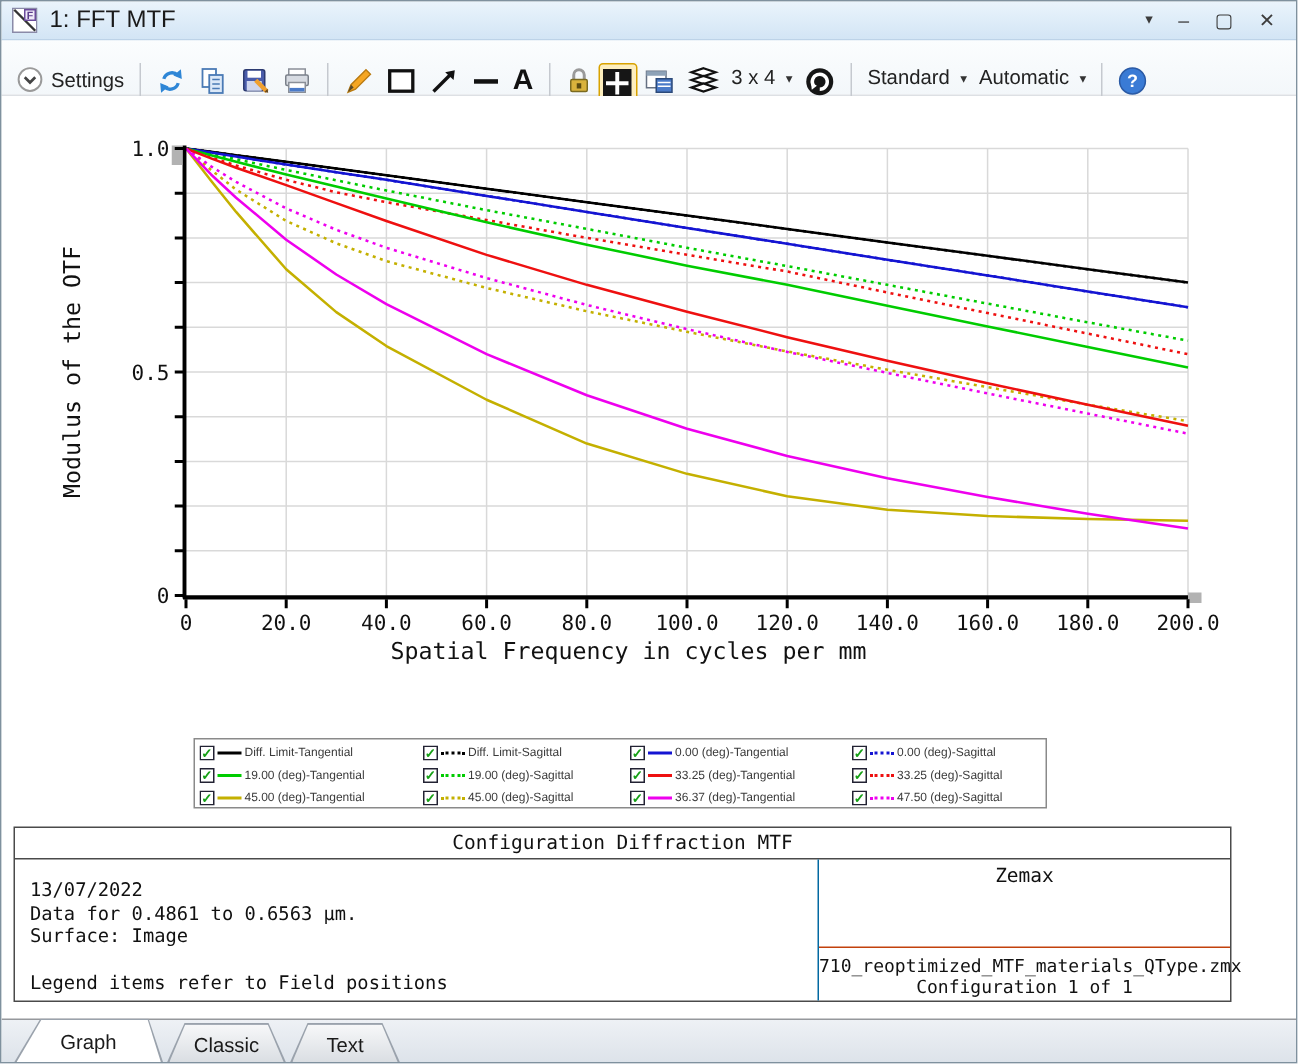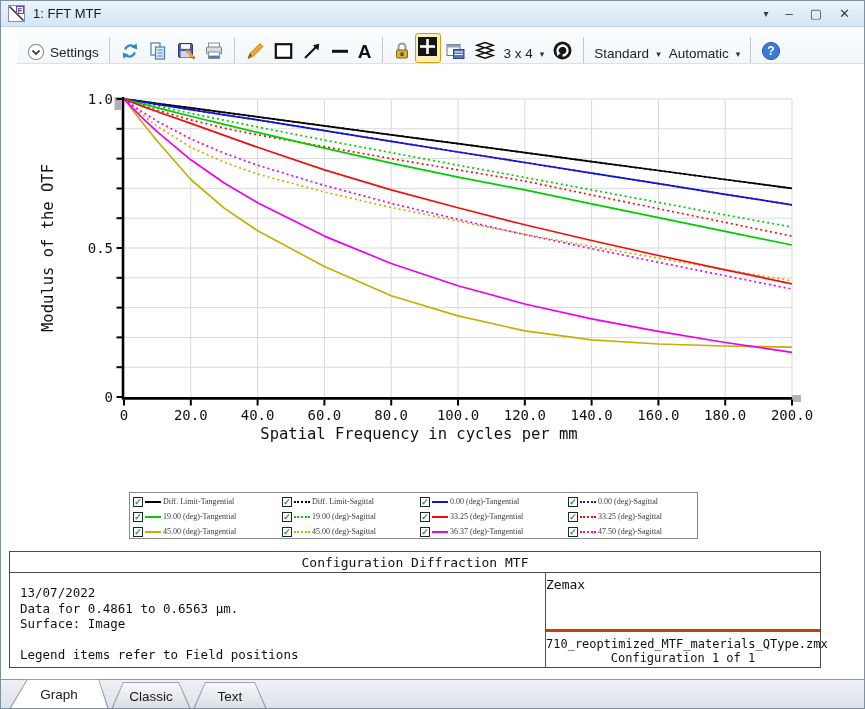--- a/index.html
+++ b/index.html
@@ -2,56 +2,56 @@
 <html><head>
 <meta charset="utf-8">
 <style>
   * { box-sizing: border-box; }
   body { margin:0; background:#cfd6dd; font-family:"Liberation Sans", sans-serif; }
   .window { position:relative; width:865px; height:709px; background:#fff; border:1px solid #7f919e; overflow:hidden; }
 
   
   .titlebar { height:26px; background:linear-gradient(#eaf4fc,#d3e5f5); border-bottom:1px solid #bdd3e8; display:flex; align-items:center; }
   .titlebar .wicon { width:17px; height:17px; margin-left:7px; }
-  .titlebar .title { margin-left:8px; font-size:13px; color:#1a1a1a; }
+  .titlebar .title { margin-left:8px; font-size:16px; color:#1a1a1a; }
   .win-controls { margin-left:auto; display:flex; align-items:center; gap:17px; margin-right:14px; color:#3c3c3c; }
   .win-controls span { font-size:13px; line-height:1; cursor:default; }
   .win-controls .dd { font-size:10px; }
 
   
-  .toolbar { height:37px; background:linear-gradient(#fbfdfe,#f3f7fa); border-bottom:1px solid #dde0e4; display:flex; align-items:flex-end; padding:0 6px;margin-left:16px; }
+  .toolbar { height:37px; background:linear-gradient(#fbfdfe,#f3f7fa); border-bottom:1px solid #dde0e4; display:flex; align-items:flex-start; padding:15px 6px; }
   .tbtn { display:flex; align-items:center; gap:5px; padding:2px 4px; border-radius:3px; }
   .tbtn svg { display:block; }
   .tlabel { font-size:13.5px; color:#222; white-space:nowrap; }
   .caret { font-size:9px; color:#333; margin-left:2px; }
   .sep { width:1px; height:26px; background:#c5c9cf; margin:0 6px; flex:0 0 auto; }
   .hl { background:#fdeebe; border:1.5px solid #d8a200; border-radius:3px; padding:1.5px; }
 
   
   .content { position:relative; width:100%; height:616px; background:#fff; }
   #mtf-svg { position:absolute; left:0; top:20px; }
   .tick { font-family:"DejaVu Sans Mono", monospace; font-size:14px; fill:#111; }
   .axis-title { font-family:"DejaVu Sans Mono", monospace; font-size:15.5px; fill:#111; }
 
   
   .legend { position:absolute; left:128px; top:428px; width:569px; height:47px; border:1px solid #8a8a8a; background:#fff;
             display:grid; grid-template-columns:149px 138px 148px 134px; grid-auto-rows:15px; align-items:center; padding:1px 3px; }
   .lcell { display:flex; align-items:center; gap:2px; overflow:hidden; }
   .lchk { width:10px; height:10px; border:1px solid #223; background:#fff; color:#17a017; font-size:9px; font-weight:bold; line-height:9px; text-align:center; flex:0 0 auto; }
   .lsw  { width:16px; border-top:2px solid #000; flex:0 0 auto; }
-  .llabel { font-family:Liberation Serif, serif; font-size:8px; color:#3a3a3a; white-space:nowrap; }
+  .llabel { font-family:Liberation Sans, sans-serif; font-size:8px; color:#3a3a3a; white-space:nowrap; }
 
   
   .info { position:absolute; left:8px; top:487px; width:812px; height:117px; border:1px solid #4a4a4a; font-family:"DejaVu Sans Mono", monospace; color:#111; background:#fff; }
   .info-title { height:21px; border-bottom:1px solid #4a4a4a; text-align:center; font-size:13px; line-height:21px; }
   .info-body { display:flex; height:94px; }
   .info-left { flex:1; border-right:1px solid #0369a1; padding:12px 0 0 10px; font-size:12.5px; line-height:15.5px; }
   .info-left .blank { height:15.5px; }
   .info-right { width:274px; display:flex; flex-direction:column; }
-  .info-right .cellA { height:59px; border-bottom:3px solid #c2410c; text-align:left; font-size:13px; line-height:15.5px; padding-top:4px; }
+  .info-right .cellA { height:59px; border-bottom:1px solid #c2410c; text-align:center; font-size:13px; line-height:15.5px; padding-top:4px; }
   .info-right .cellB { flex:1; text-align:center; font-size:12px; line-height:14px; padding-top:5px; }
 
   
   .tabbar { position:absolute; left:0; bottom:0; width:100%; height:29px; background:linear-gradient(#eef1f5,#dde3ea); border-top:1px solid #95989c; }
   .tab { position:absolute; height:27px; top:2px; }
   .tab .edge { position:absolute; inset:0; background:#9aa2ac; clip-path:polygon(0 100%, 12px 0, calc(100% - 12px) 0, 100% 100%); }
   .tab .face { position:absolute; inset:1px 1.5px 0 1.5px; background:linear-gradient(#f7f8f9,#d9dde2); clip-path:polygon(0 100%, 11px 0, calc(100% - 11px) 0, 100% 100%);
                display:flex; align-items:center; justify-content:center; font-size:13.5px; color:#1a1a1a; }
   .tab.active { top:-1px; height:30px; }
   .tab.active .edge { clip-path:polygon(0 100%, 18px 0, calc(100% - 10px) 0, 100% 100%); }

